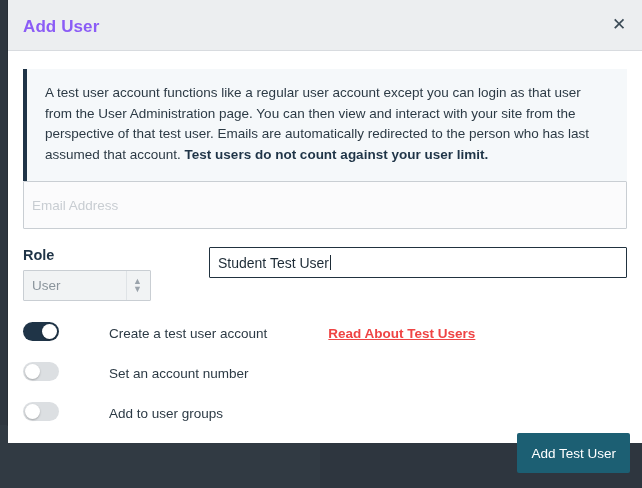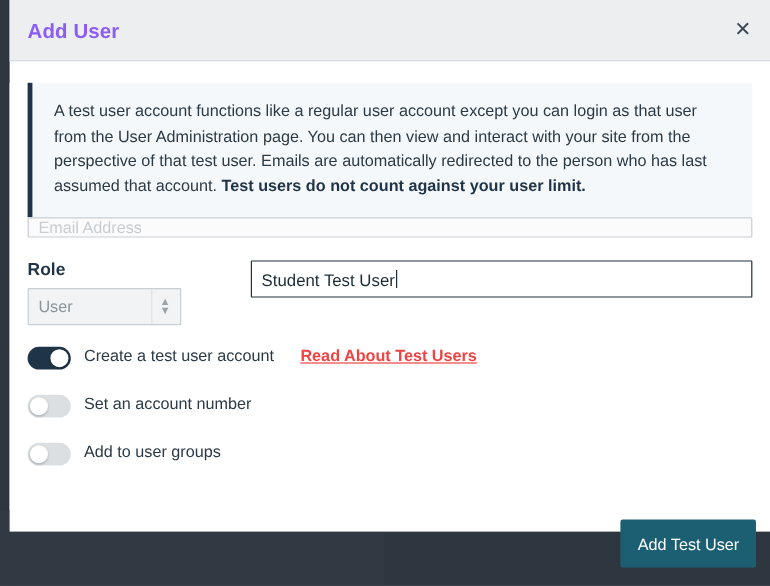--- a/index.html
+++ b/index.html
@@ -90,21 +90,21 @@
 
   .field-label {
     font-size: 14.5px;
     font-weight: bold;
     color: #1f3447;
     margin: 20px 0 7px 0;
   }
 
   input.text-input {
     width: 100%;
-    height: 17px;
+    height: 48px;
     border: 1px solid #c9ced3;
     background: #fff;
     padding: 0 8px;
     font-size: 13.5px;
     color: #22303b;
     font-family: "Liberation Sans", sans-serif;
     border-radius: 1px;
   }
   input.text-input::placeholder { color: #c8cdd2; }
   input.text-input:disabled { background: #fbfbfc; }
@@ -167,23 +167,24 @@
     color: #1d2b36;
     background: #fff;
     border-radius: 1px;
     white-space: nowrap;
     overflow: hidden;
   }
 
   
   .toggle-row {
     display: flex;
-    align-items: flex-start;
+    align-items: flex-end;
     margin-top: 18px;
     height: 22px;
+    gap: 39px;
   }
   .toggle {
     position: relative;
     width: 36px;
     height: 19px;
     border-radius: 10px;
     background: #dcdfe2;
     flex: 0 0 auto;
     cursor: pointer;
   }

